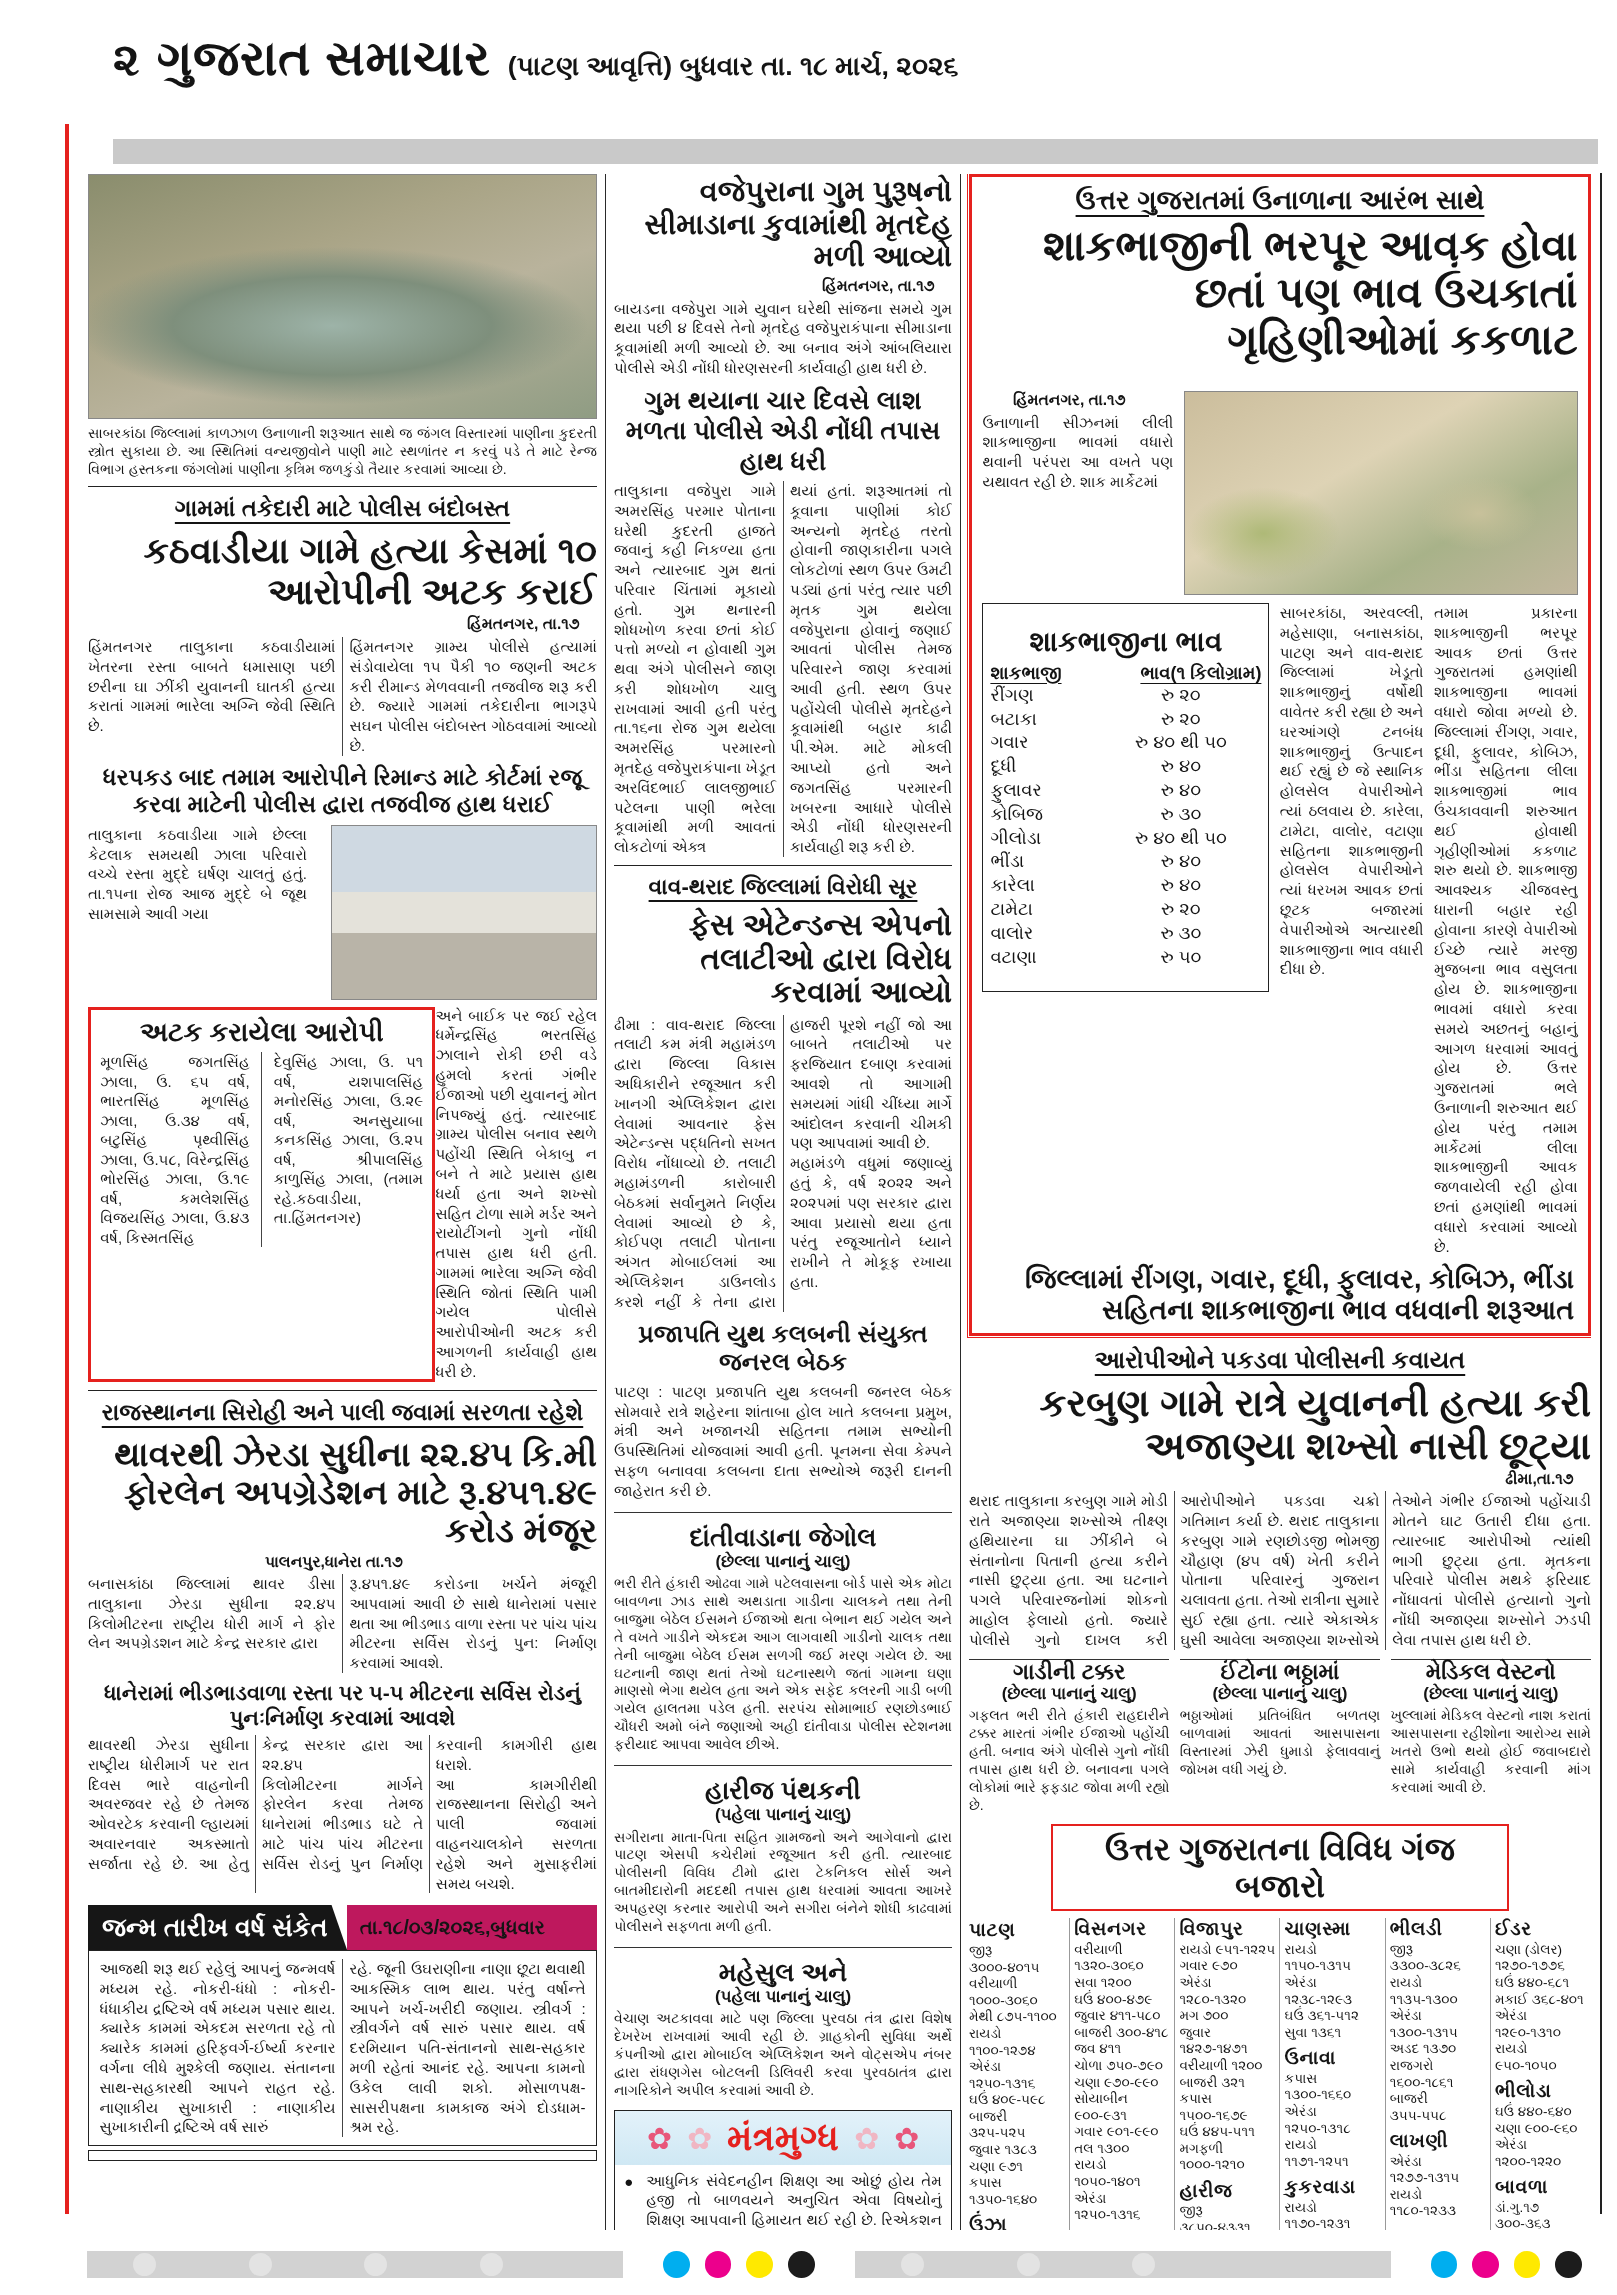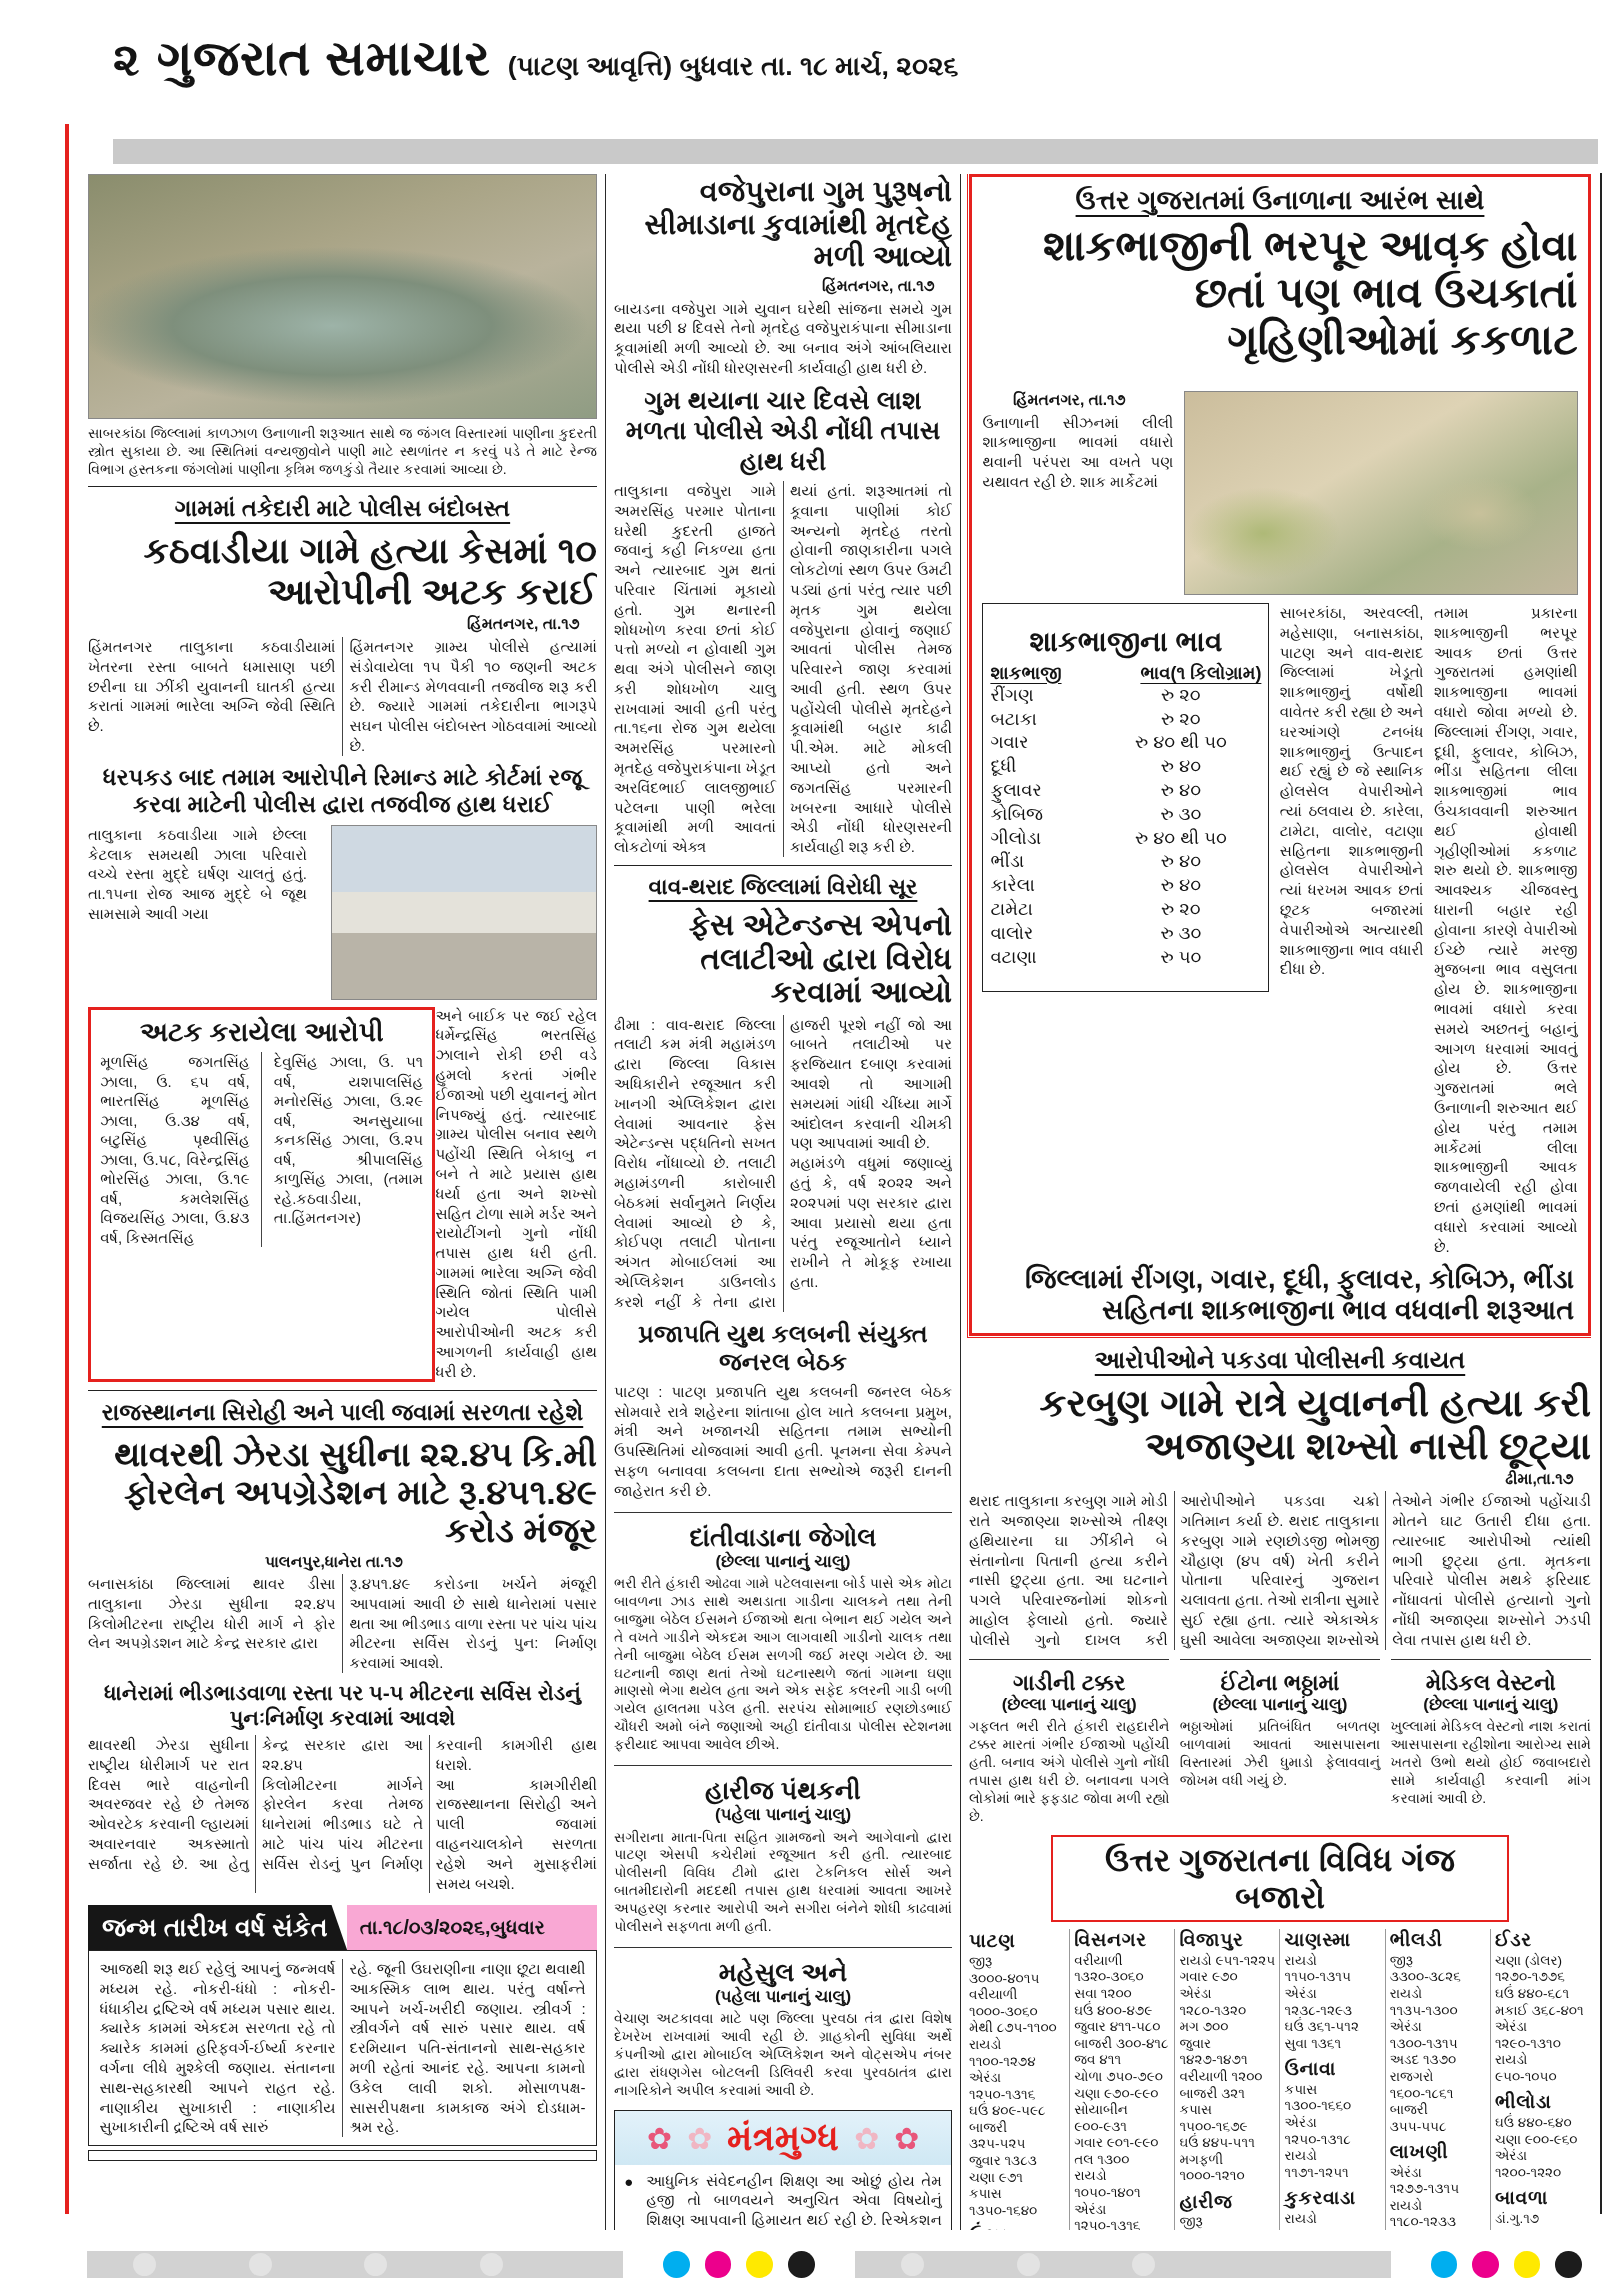--- a/index.html
+++ b/index.html
@@ -48,21 +48,21 @@
   .accused{padding:5.8px 9.2px;margin-top:7px;}
   .accused h3{margin:1.2px 0 4.6px;font-size:26.6px;text-align:center;}
   .accused .cols{display:flex;gap:11.6px;}
   .accused .cols>div{flex:1;font-size:15px;line-height:1.3;text-align:justify;}
   .accused .cols>div+div{border-left:0.9px solid #444;padding-left:11.6px;}
 
   
   .blackhead{display:flex;height:45px;margin-top:11.6px;}
   .bh-left{background:#161616;color:#fff;font-weight:bold;font-size:25.4px;display:flex;align-items:center;
            padding:0 19.6px 0 14px;clip-path:polygon(0 0,94% 0,100% 100%,0 100%);white-space:nowrap;}
-  .bh-right{background:#f9a8d4;flex:1;font-size:19.6px;font-weight:bold;display:flex;align-items:center;padding:0 4.6px 0 12.7px;white-space:nowrap;}
+  .bh-right{background:#be185d;flex:1;font-size:19.6px;font-weight:bold;display:flex;align-items:center;padding:0 4.6px 0 12.7px;white-space:nowrap;}
 
   .boxed{border:1.7px solid #222;padding:8px 10.4px;}
 
   
   .horo-table{border:1.7px solid #222;margin-top:3.5px;}
   .horo-row{display:flex;align-items:center;border-bottom:1.2px solid #333;}
   .horo-row:last-child{border-bottom:none;}
   .zcell{width:64px;min-width:64px;display:flex;justify-content:center;padding:4.6px 0;}
 
   
@@ -89,21 +89,21 @@
   .phead span{text-decoration:underline;text-underline-offset:4px;}
   .vrow{display:flex;font-size:18px;padding:1.4px 0;align-items:center;}
   .vrow .n{width:110px;}
   .vrow .p{flex:1;text-align:center;}
   .veg-foot{font-size:27px;margin:8px 3.5px 2.3px;}
 
   
   .crime-hl{font-size:38px;}
 
   .cont3{display:flex;gap:10.4px;margin:9.2px 0;}
-  .cont3>div{flex:1;border-top:1.2px solid #333;padding-top:11px;}
+  .cont3>div{flex:1;border-top:1.2px solid #333;padding-top:0;}
   .cont-title{font-size:22px;font-weight:bold;text-align:center;line-height:1.1;}
   .cont-sub{font-size:17px;font-weight:bold;text-align:center;margin-bottom:3.5px;}
   .cont-body{font-size:14px;line-height:1.28;text-align:justify;}
 
   .mid-cont .cont-title{font-size:25.4px;}
   .mid-cont{margin-top:11px;border-top:1.2px solid #333;padding-top:11px;}
 
   
   .market-titlebox{border:2.9px solid #e5211e;margin:3.5px auto 7px;width:72%;padding:4.6px 3.5px;}
   .market-title{font-size:32px;font-weight:bold;text-align:center;}

